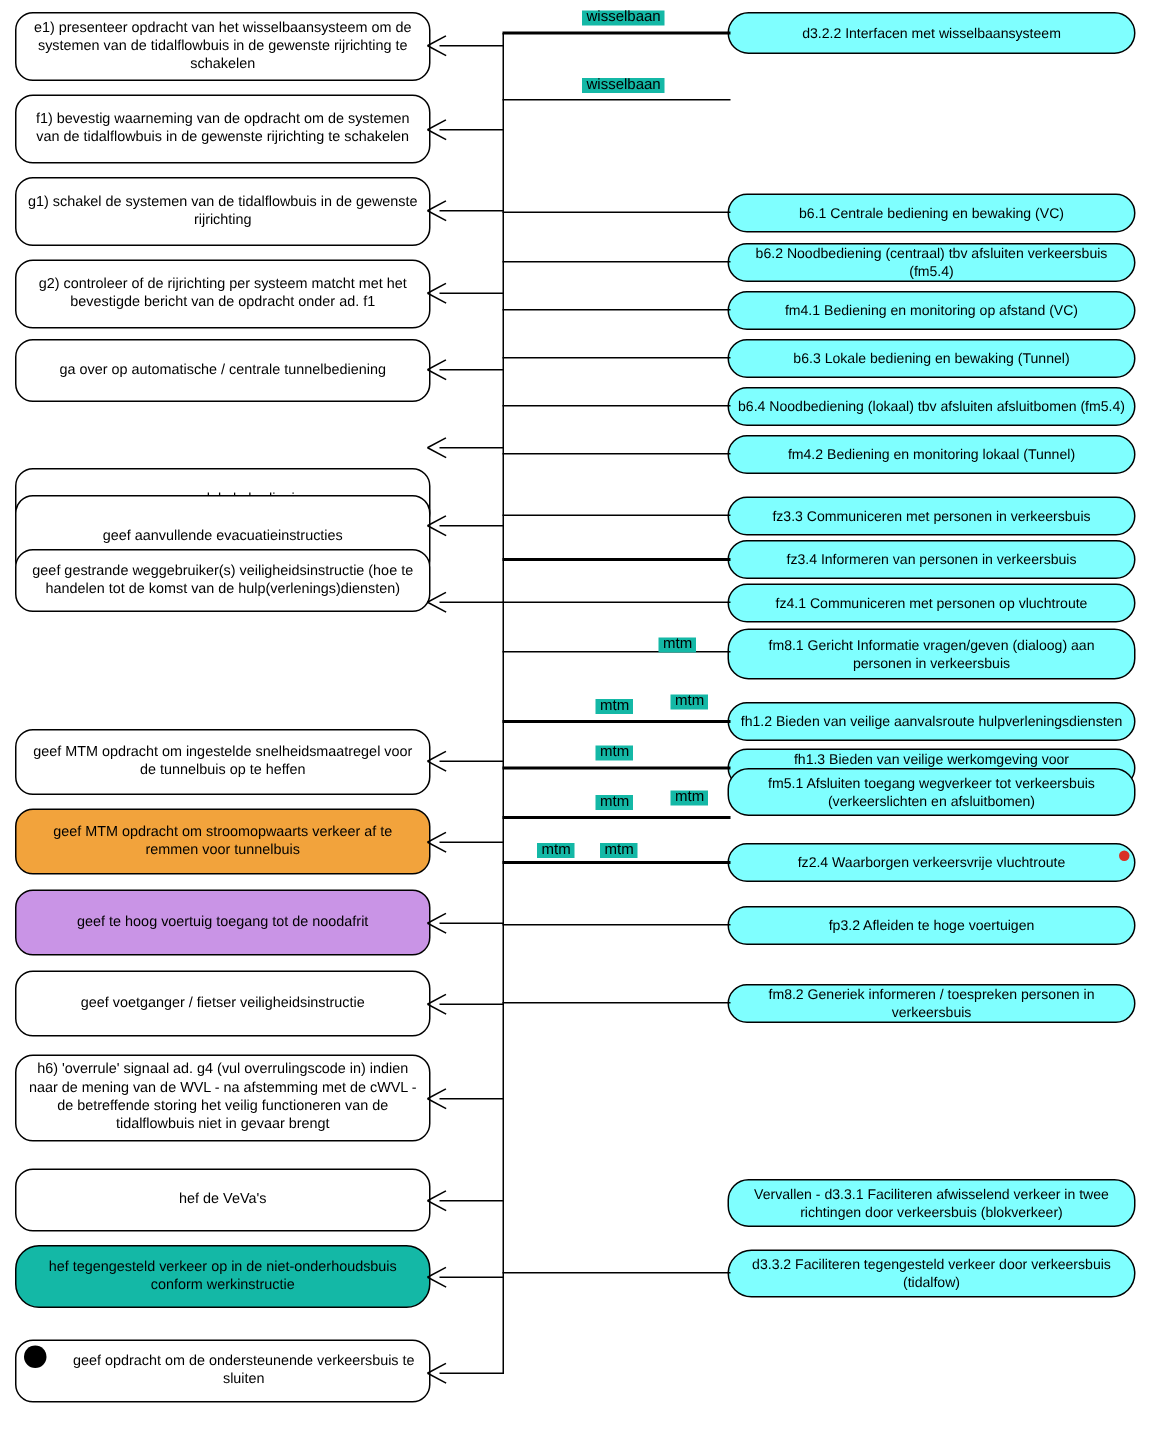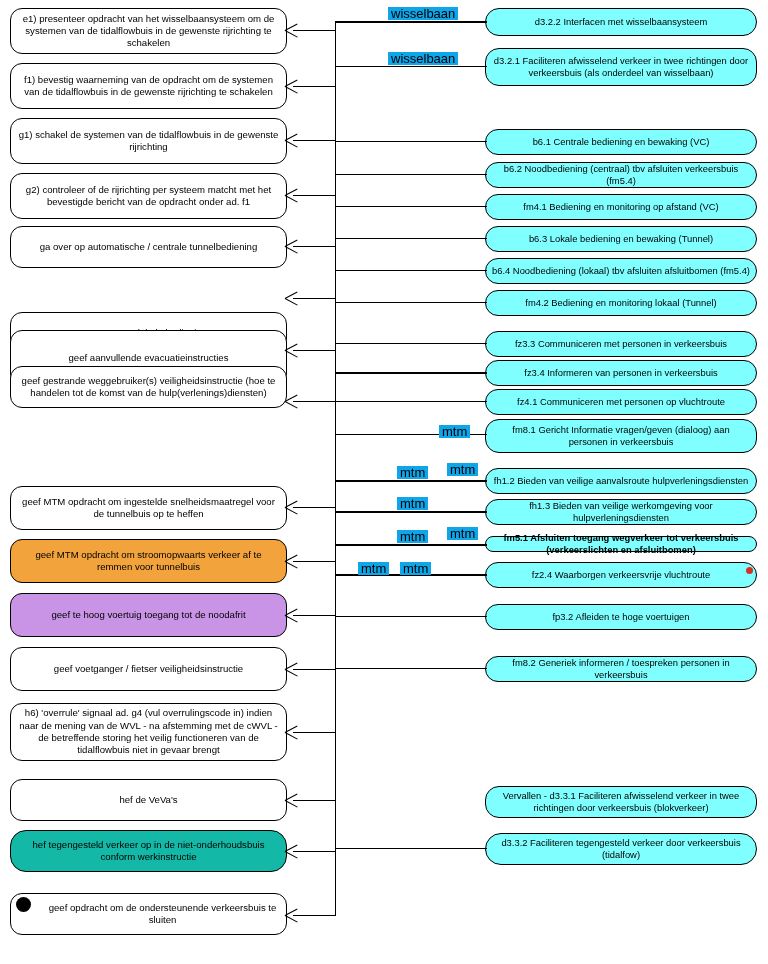--- a/index.html
+++ b/index.html
@@ -62,23 +62,23 @@
     left:0;top:6px;
     width:14px;height:1.3px;
     background:#000;
     transform-origin:0 50%;
   }
   .arrow:before{transform:rotate(-28deg);}
   .arrow:after{transform:rotate(28deg);}
   
   .edge-label{
     position:absolute;
-    font-size:13px;
+    font-size:10px;
     color:#000;
-    background:#0ea5e9;
+    background:#14b8a6;
     padding:0 3px;
     white-space:nowrap;
     line-height:1;
   }
   
   .dot-black{
     position:absolute;
     width:15px;height:15px;
     border-radius:50%;
     background:#000;
@@ -141,23 +141,20 @@
     <span class="lbl">hef tegengesteld verkeer op in de niet-onderhoudsbuis conform werkinstructie</span>
   </div>
   <div class="node left-node" style="top: 893px; height: 42px; padding-left: 34px; background: rgb(255, 255, 255);">
     <span class="lbl">geef opdracht om de ondersteunende verkeersbuis te sluiten</span>
   </div>
   <div class="dot-black" style="left:16px;top:897px;"></div>
 
   <div class="node right-node" style="top:8px;height:28px;">
     <span class="lbl">d3.2.2 Interfacen met wisselbaansysteem</span>
   </div>
-  <div class="node right-node" style="top:48px;height:38px;">
-    <span class="lbl">d3.2.1 Faciliteren afwisselend verkeer in twee richtingen door verkeersbuis (als onderdeel van wisselbaan)</span>
-  </div>
   <div class="node right-node" style="top:129px;height:26px;">
     <span class="lbl">b6.1 Centrale bediening en bewaking (VC)</span>
   </div>
   <div class="node right-node" style="top:162px;height:26px;">
     <span class="lbl">b6.2 Noodbediening (centraal) tbv afsluiten verkeersbuis (fm5.4)</span>
   </div>
   <div class="node right-node" style="top:194px;height:26px;">
     <span class="lbl">fm4.1 Bediening en monitoring op afstand (VC)</span>
   </div>
   <div class="node right-node" style="top:226px;height:26px;">
@@ -180,21 +177,21 @@
   </div>
   <div class="node right-node" style="top:419px;height:34px;">
     <span class="lbl">fm8.1 Gericht Informatie vragen/geven (dialoog) aan personen in verkeersbuis</span>
   </div>
   <div class="node right-node" style="top:468px;height:26px;">
     <span class="lbl">fh1.2 Bieden van veilige aanvalsroute hulpverleningsdiensten</span>
   </div>
   <div class="node right-node" style="top:499px;height:26px;">
     <span class="lbl">fh1.3 Bieden van veilige werkomgeving voor hulpverleningsdiensten</span>
   </div>
-  <div class="node right-node" style="top:536px;height:16px;font-weight:bold;">
+  <div class="node right-node" style="top:512px;height:32px;">
     <span class="lbl">fm5.1 Afsluiten toegang wegverkeer tot verkeersbuis (verkeerslichten en afsluitbomen)</span>
   </div>
   <div class="node right-node" style="top:562px;height:26px;">
     <span class="lbl">fz2.4 Waarborgen verkeersvrije vluchtroute</span>
   </div>
   <div class="dot-red" style="left:746px;top:567px;"></div>
   <div class="node right-node" style="top:604px;height:26px;">
     <span class="lbl">fp3.2 Afleiden te hoge voertuigen</span>
   </div>
   <div class="node right-node" style="top:656px;height:26px;">

